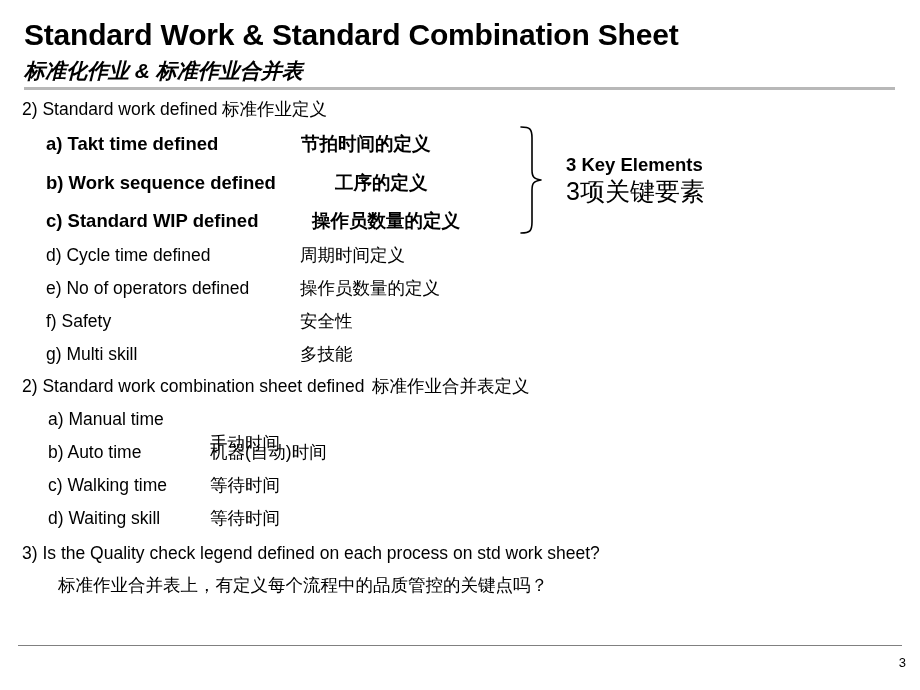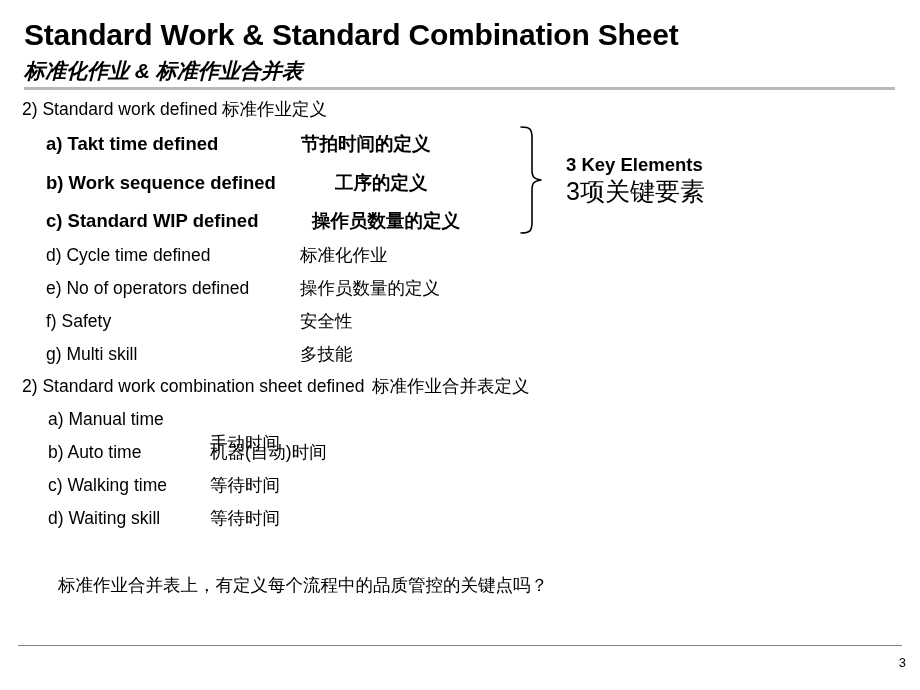--- a/index.html
+++ b/index.html
@@ -176,21 +176,21 @@
       <span class="en">b) Work sequence defined</span>
       <span class="zh" style="left:289px;">工序的定义</span>
     </div>
     <div class="row lvl2 bold" style="left:46px; top:212px;">
       <span class="en">c) Standard WIP defined</span>
       <span class="zh" style="left:266px;">操作员数量的定义</span>
     </div>
 
     <div class="row lvl2" style="left:46px; top:247px;">
       <span class="en">d) Cycle time defined</span>
-      <span class="zh" style="left:254px;">标准化作业</span>
+      <span class="zh" style="left:254px;">周期时间定义</span>
     </div>
     <div class="row lvl2" style="left:46px; top:280px;">
       <span class="en">e) No of operators defined</span>
       <span class="zh" style="left:254px;">操作员数量的定义</span>
     </div>
     <div class="row lvl2" style="left:46px; top:313px;">
       <span class="en">f) Safety</span>
       <span class="zh" style="left:254px;">安全性</span>
     </div>
     <div class="row lvl2" style="left:46px; top:346px;">
@@ -213,20 +213,21 @@
     </div>
     <div class="row lvl2" style="left:48px; top:477px;">
       <span class="en">c) Walking time</span>
       <span class="zh" style="left:162px;">等待时间</span>
     </div>
     <div class="row lvl2" style="left:48px; top:510px;">
       <span class="en">d) Waiting skill</span>
       <span class="zh" style="left:162px;">等待时间</span>
     </div>
 
+    <div class="line lvl1" style="left:22px; top:545px;">3) Is the Quality check legend defined on each process on std work sheet?</div>
     <div class="line lvl1" style="left:58px; top:577px;">标准作业合并表上，有定义每个流程中的品质管控的关键点吗？</div>
 
   </div>
 
   <div class="brace">
     <svg width="34" height="108" viewBox="0 0 34 108" fill="none" xmlns="http://www.w3.org/2000/svg">
       <path d="M3 1 C 12 1, 14 3, 14 12 L 14 44 C 14 51, 16 53, 23 54 C 16 55, 14 57, 14 64 L 14 96 C 14 105, 12 107, 3 107" stroke="#000000" stroke-width="1.6" fill="none" stroke-linecap="round" stroke-linejoin="round"></path>
     </svg>
   </div>
 

